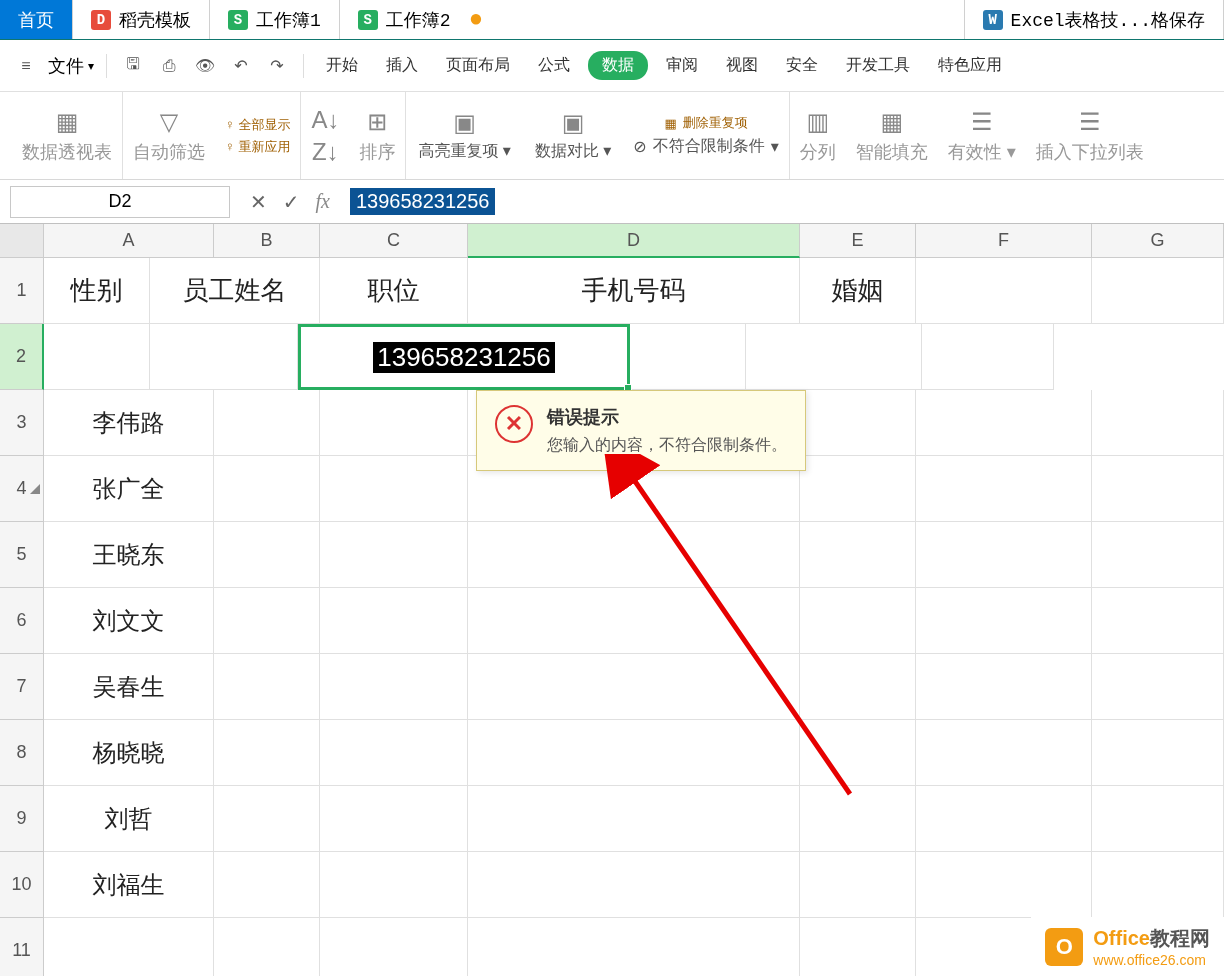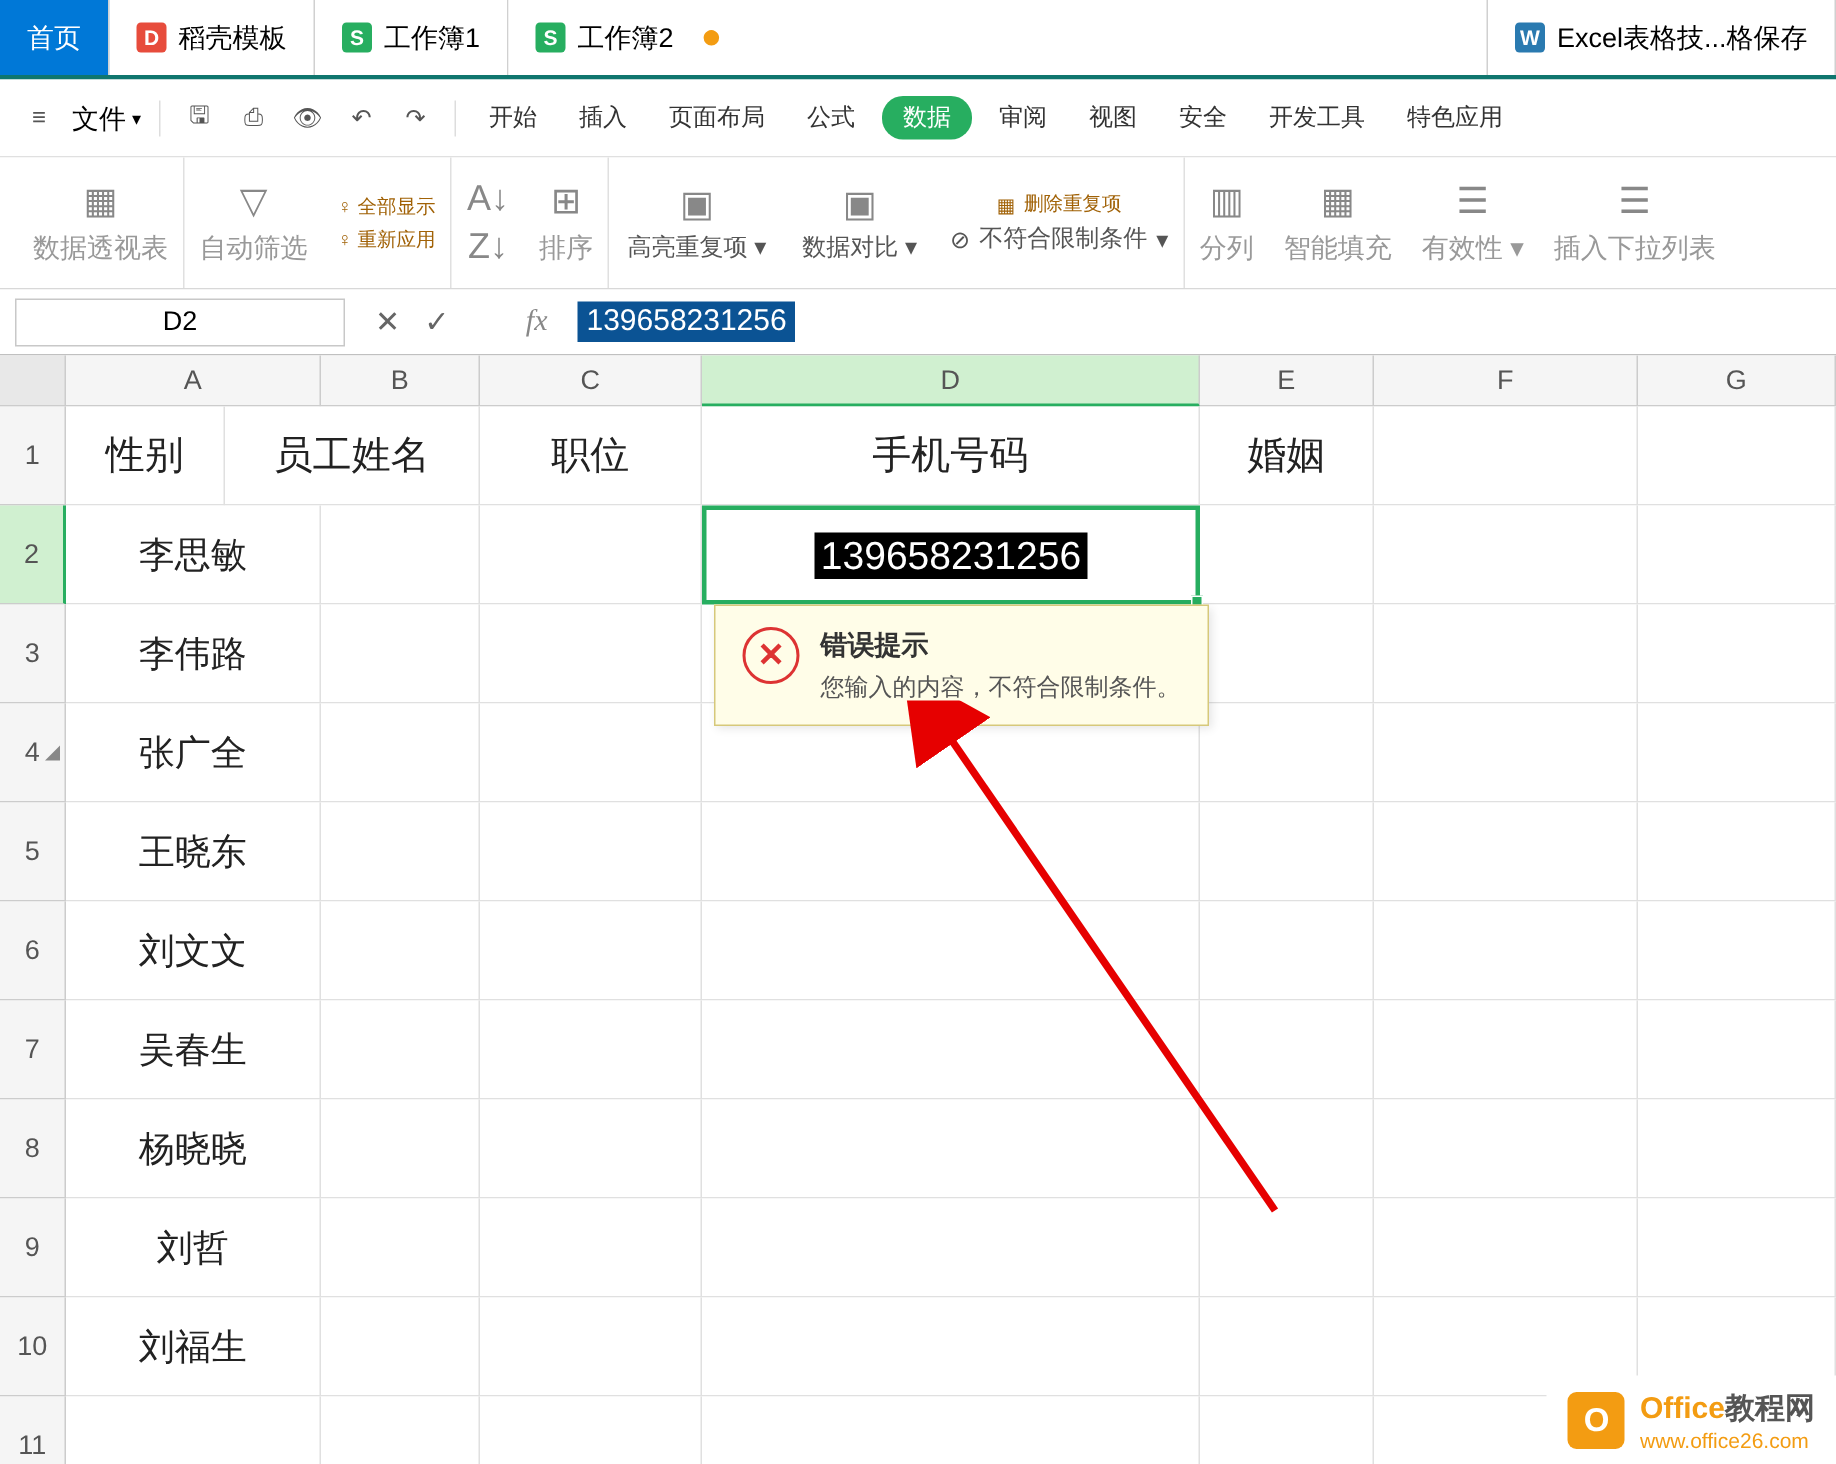--- a/index.html
+++ b/index.html
@@ -1,19 +1,19 @@
 <!DOCTYPE html>
 <html><head>
   <meta charset="utf-8">
   <style>
     * { margin: 0; padding: 0; box-sizing: border-box; }
     body { font-family: "Microsoft YaHei", "SimSun", sans-serif; background: #fff; width: 1224px; height: 976px; overflow: hidden; position: relative; }
     
     
-    .tabs { display: flex; height: 53px; background: #e8e8e8; border-bottom: 3px solid #0f766e; }
+    .tabs { display: flex; height: 40px; background: #e8e8e8; border-bottom: 1px solid #0f766e; font-family: Liberation Mono, monospace; }
     .tab { display: flex; align-items: center; padding: 0 18px; font-size: 18px; background: #fff; border-right: 1px solid #d0d0d0; cursor: pointer; gap: 8px; }
     .tab.active { background: #0078d7; color: #fff; }
     .tab .icon { width: 20px; height: 20px; display: inline-flex; align-items: center; justify-content: center; border-radius: 3px; font-size: 14px; font-weight: bold; color: #fff; }
     .icon-red { background: #e74c3c; }
     .icon-green { background: #27ae60; }
     .icon-blue { background: #2a7ab0; }
     .tab .modified { color: #f39c12; font-size: 24px; margin-left: 10px; }
     
     
     .menubar { display: flex; align-items: center; height: 52px; background: #fff; border-bottom: 1px solid #e0e0e0; padding: 0 12px; gap: 8px; }
@@ -31,21 +31,21 @@
     .tool-icon { font-size: 24px; color: #888; }
     .tool-row { display: flex; gap: 6px; align-items: center; }
     .tool-sub { font-size: 13px; color: #a16207; }
     .tool-btn { display: flex; flex-direction: column; align-items: center; gap: 4px; padding: 0 12px; }
     .tool-btn-label { font-size: 16px; color: #555; }
     
     
     .formula-bar { display: flex; align-items: center; height: 44px; border-bottom: 1px solid #c0c0c0; background: #fff; }
     .cell-ref { width: 220px; height: 32px; border: 1px solid #c8c8c8; text-align: center; font-size: 18px; margin-left: 10px; display: flex; align-items: center; justify-content: center; background: #fff; }
     .fx-controls { display: flex; align-items: center; gap: 16px; padding: 0 20px; font-size: 20px; color: #666; }
-    .fx-label { font-style: italic; font-family: serif; font-size: 20px; color: #888; margin-left: 35px; }
+    .fx-label { font-style: italic; font-family: serif; font-size: 20px; color: #888; }
     .formula-value { background: #0b5394; color: #fff; padding: 2px 6px; font-size: 20px; }
     
     
     .grid { position: relative; }
     .col-headers { display: flex; height: 34px; background: #f0f0f0; }
     .corner { width: 44px; background: #e8e8e8; border-right: 1px solid #ccc; border-bottom: 1px solid #ccc; display: flex; align-items: center; justify-content: center; }
     .corner::after { content: ""; border-left: 10px solid transparent; border-bottom: 10px solid #888; position: absolute; left: 30px; top: 260px; }
     .col-header { display: flex; align-items: center; justify-content: center; font-size: 18px; color: #555; border-right: 1px solid #ccc; border-bottom: 1px solid #ccc; background: #f5f5f5; }
     .col-header.active { background: #d0f0d0; border-bottom: 2px solid #27ae60; }
     
@@ -210,21 +210,20 @@
         <div class="cell header-cell" style="width: 106px;">性别</div>
         <div class="cell header-cell" style="width: 170px;">员工姓名</div>
         <div class="cell header-cell" style="width: 148px;">职位</div>
         <div class="cell header-cell" style="width: 332px;">手机号码</div>
         <div class="cell header-cell" style="width: 116px;">婚姻</div>
         <div class="cell header-cell" style="width: 176px;"></div>
         <div class="cell header-cell" style="width: 132px;"></div>
       </div>
       <div class="row">
         <div class="row-header active">2</div>
-        <div class="cell" style="width: 170px;">李思敏</div>
         <div class="cell" style="width: 106px;"></div>
         <div class="cell" style="width: 148px;"></div>
         <div class="cell selected" style="width: 332px;">
           <span class="sel-text">139658231256</span>
           <span class="sel-handle"></span>
         </div>
         <div class="cell" style="width: 116px;"></div>
         <div class="cell" style="width: 176px;"></div>
         <div class="cell" style="width: 132px;"></div>
       </div>

